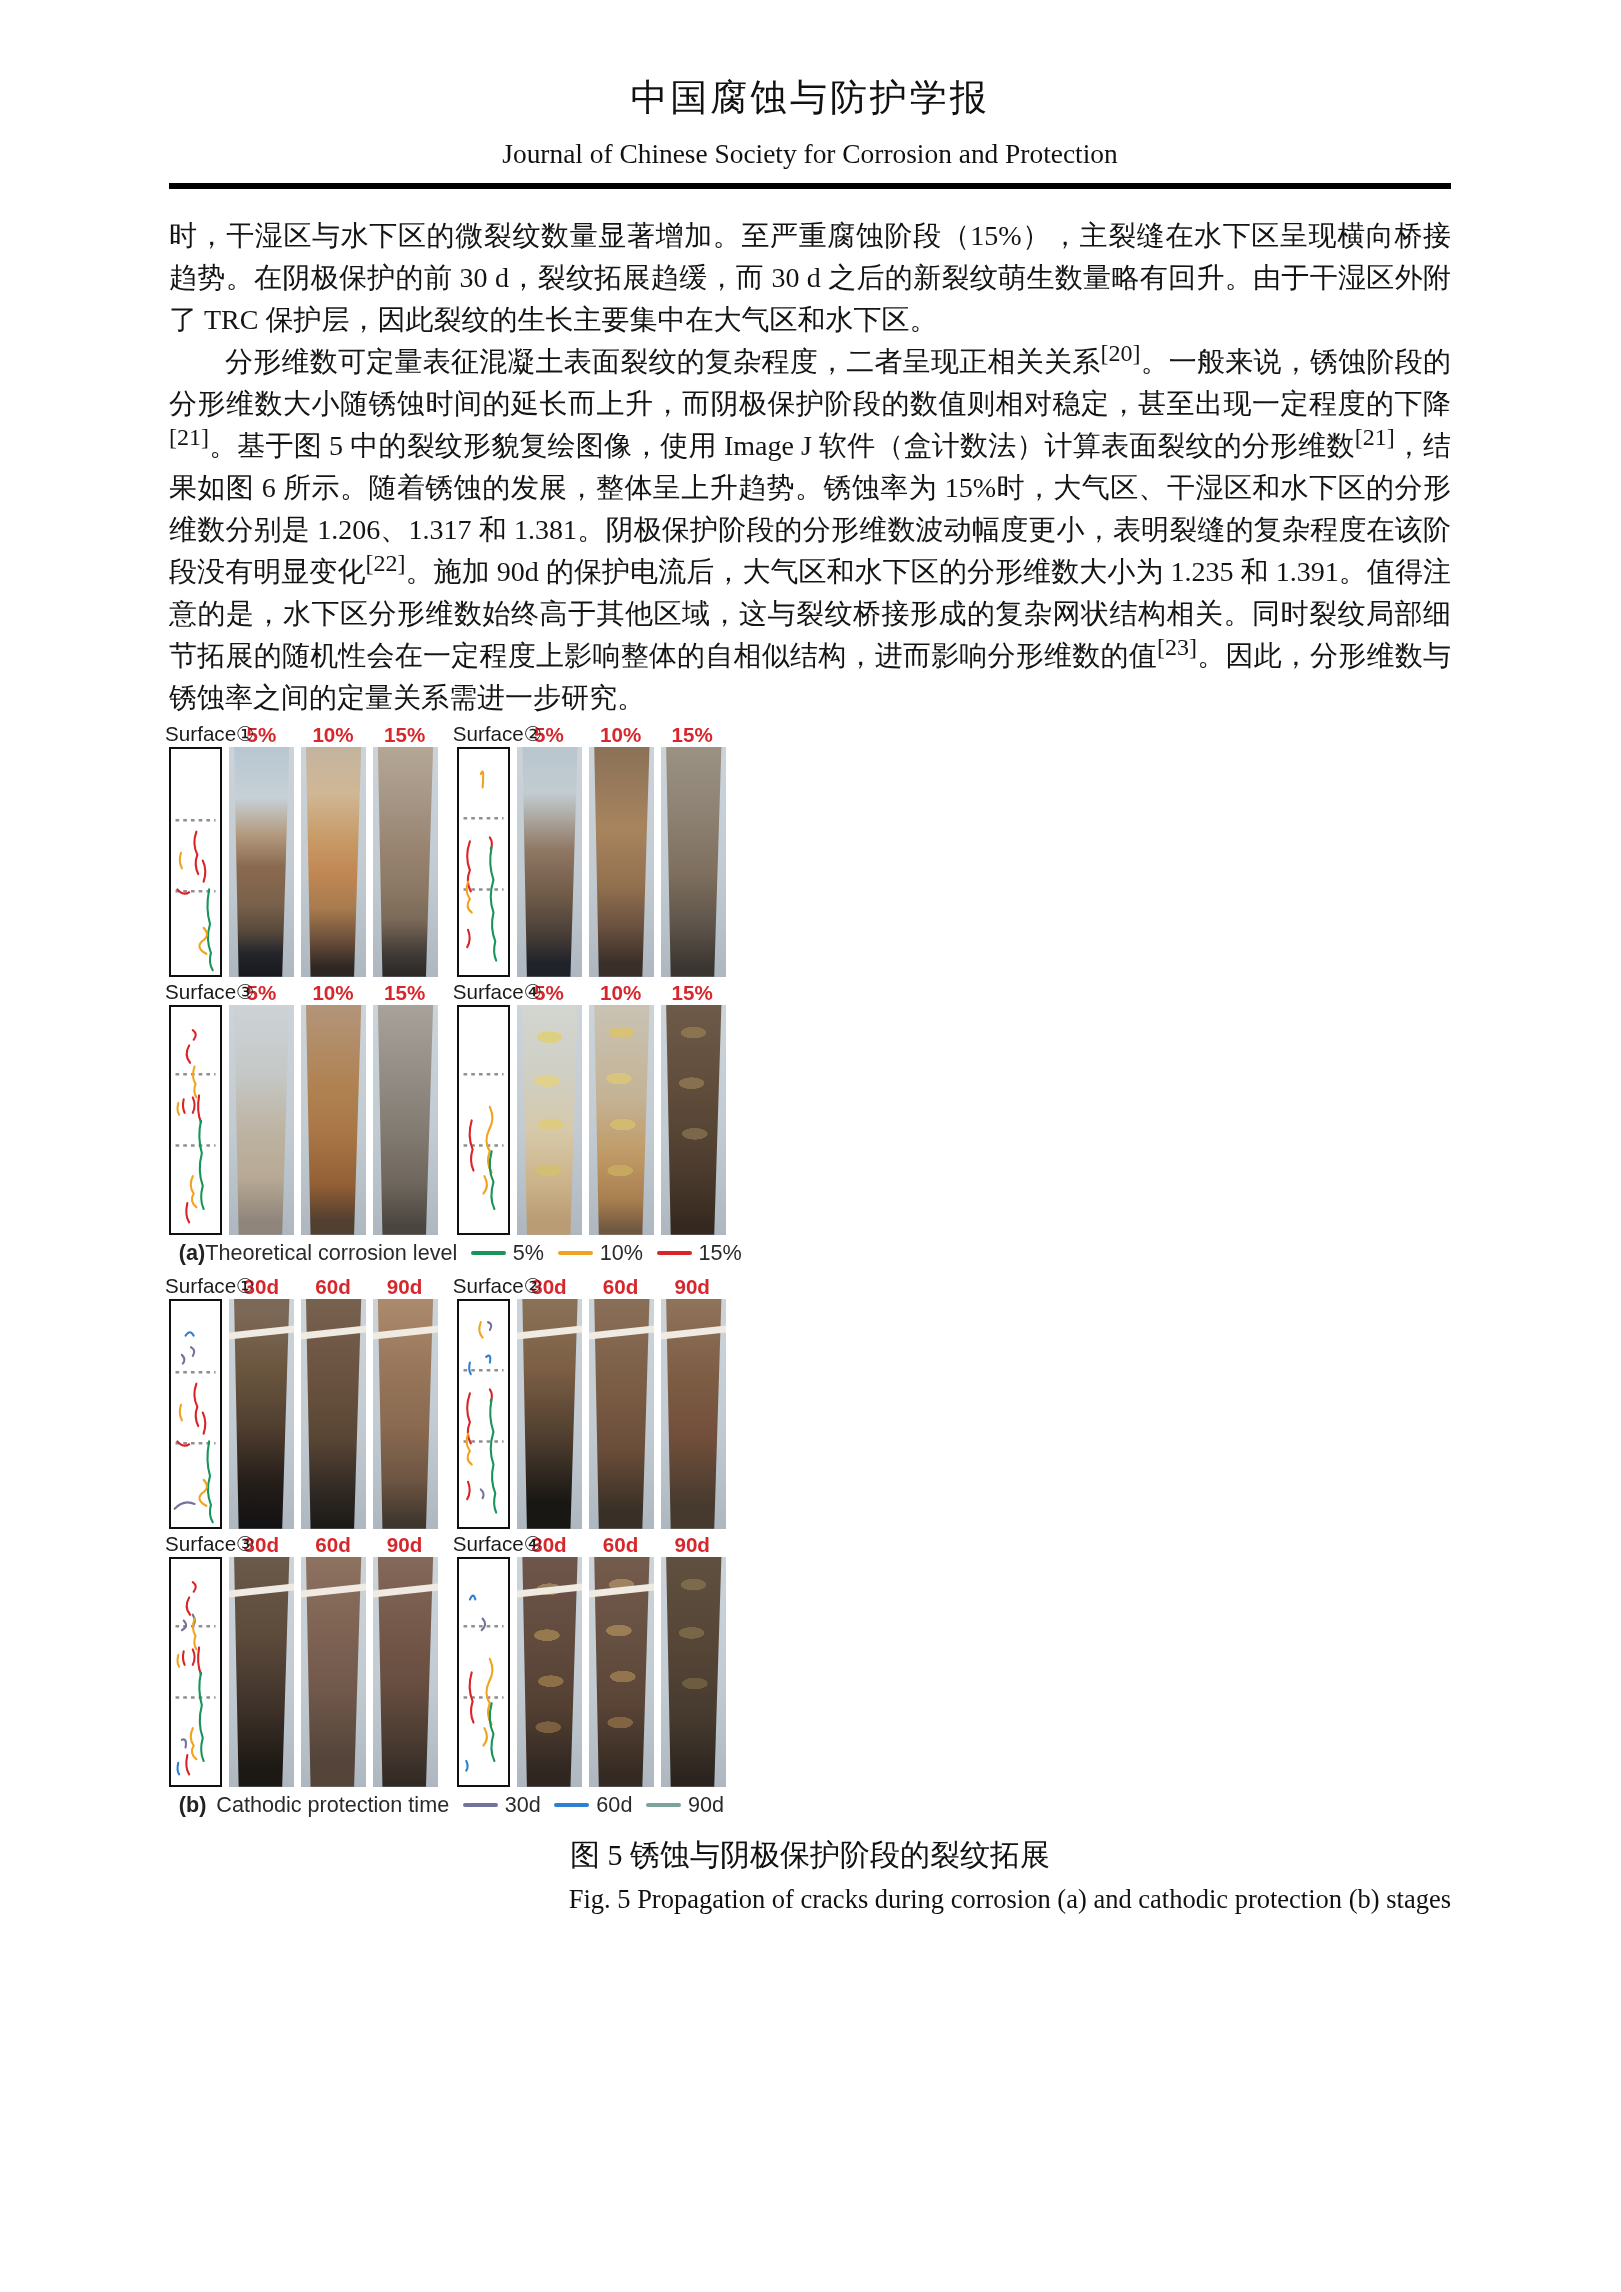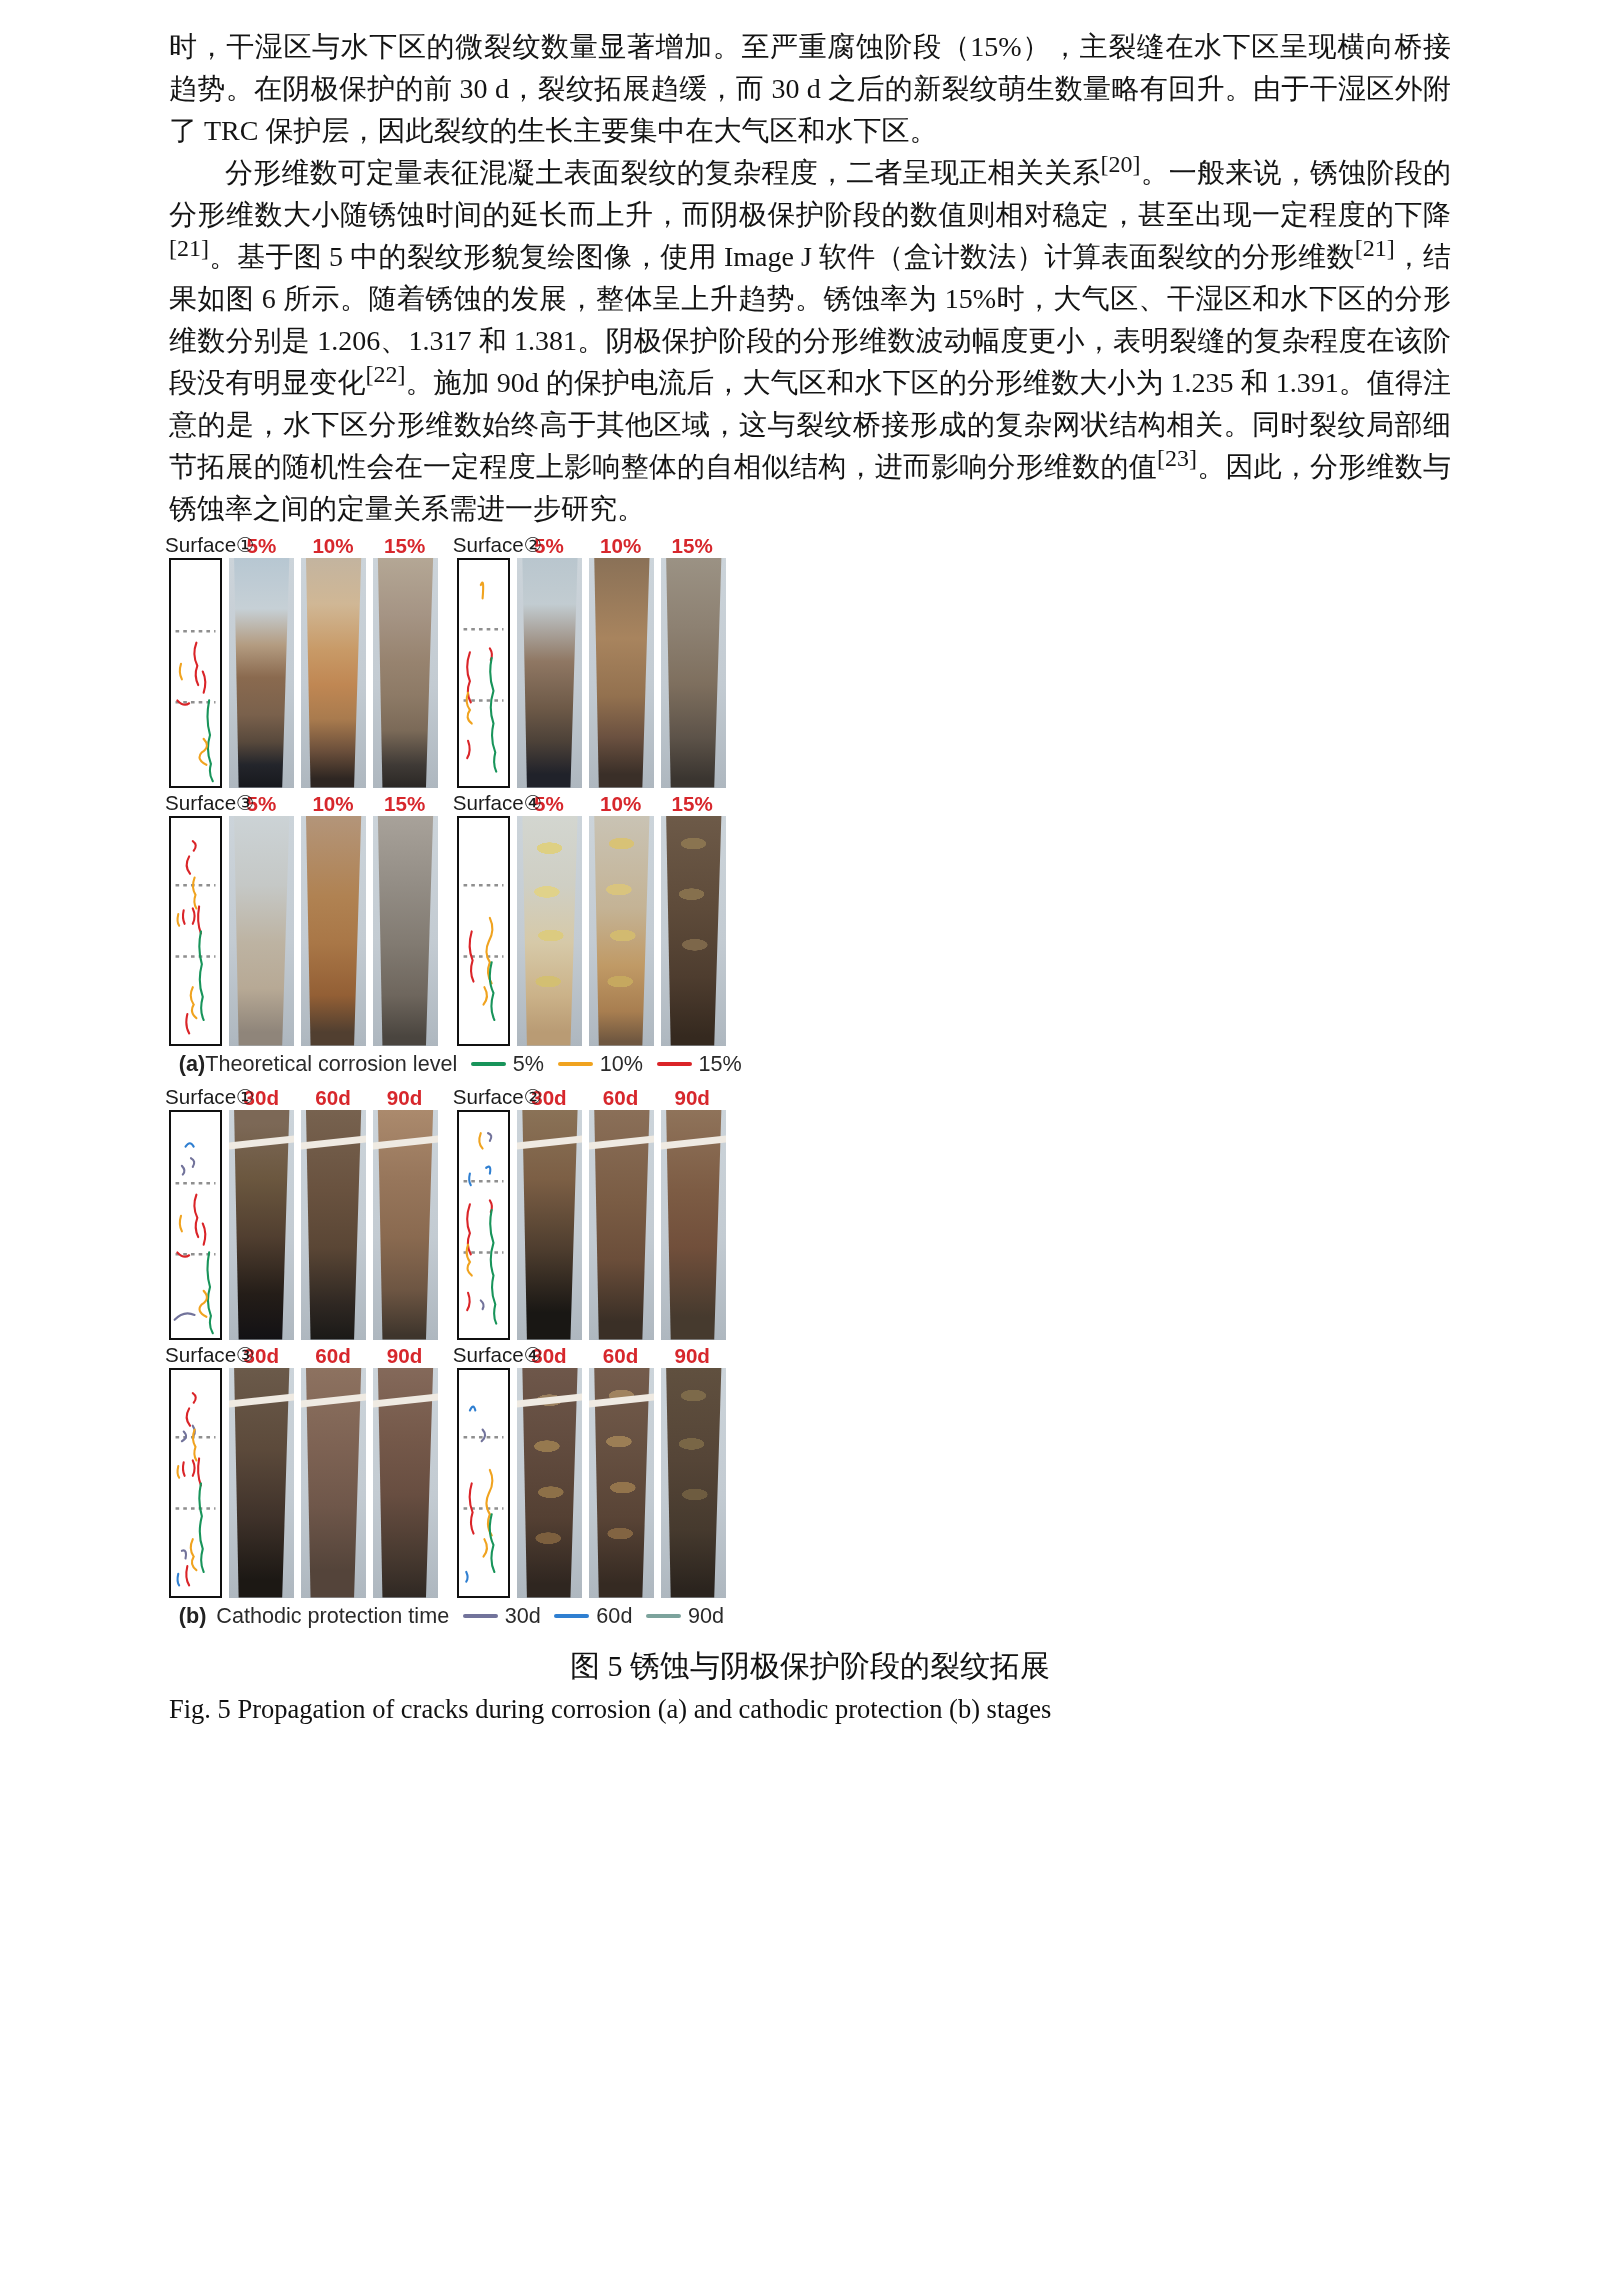--- a/index.html
+++ b/index.html
@@ -101,28 +101,33 @@
   
   .legend{display:flex;align-items:center;height:33px;margin:2px 0 1px 0;font-size:21.6px;color:#2a2a2a;}
   .ltag{width:86px;padding-left:9.8px;font-weight:700;color:#222;}
   .ltitle{white-space:nowrap;}
   .litem{display:flex;align-items:center;margin-left:13.7px;white-space:nowrap;}
   .lsw{width:35px;height:3.9px;border-radius:2px;margin-right:6.9px;}
   .sw-a0{background:var(--ca0);} .sw-a1{background:var(--ca1);} .sw-a2{background:var(--ca2);}
   .sw-b0{background:var(--cb0);} .sw-b1{background:var(--cb1);} .sw-b2{background:var(--cb2);}
 
   .cap-zh{margin-top:13px;text-align:center;font-size:30px;color:#111;}
-  .cap-en{margin-top:7.8px;text-align:left;font-size:26.5px;color:#111;}
+  .cap-en{margin-top:7.8px;text-align:right;font-size:26.5px;color:#111;}
 </style>
 </head>
 <body>
 
 <div class="page">
   <div class="content">
 
+    <header>
+      <div class="title-zh">中国腐蚀与防护学报</div>
+      <div class="title-en">Journal of Chinese Society for Corrosion and Protection</div>
+      <div class="rule"></div>
+    </header>
 
     <main class="bodytext">
       <p>时，干湿区与水下区的微裂纹数量显著增加。至严重腐蚀阶段（15%），主裂缝在水下区呈现横向桥接趋势。在阴极保护的前 30 d，裂纹拓展趋缓，而 30 d 之后的新裂纹萌生数量略有回升。由于干湿区外附了 TRC 保护层，因此裂纹的生长主要集中在大气区和水下区。</p>
       <p class="para2"><span>分形维数可定量表征混凝土表面裂纹的复杂程度，二者呈现正相关关系</span><sup class="ref">[20]</sup><span>。一般来说，锈蚀阶段的分形维数大小随锈蚀时间的延长而上升，而阴极保护阶段的数值则相对稳定，甚至出现一定程度的下降</span><sup class="ref">[21]</sup><span>。基于图 5 中的裂纹形貌复绘图像，使用 Image J 软件（盒计数法）计算表面裂纹的分形维数</span><sup class="ref">[21]</sup><span>，结果如图 6 所示。随着锈蚀的发展，整体呈上升趋势。锈蚀率为 15%时，大气区、干湿区和水下区的分形维数分别是 1.206、1.317 和 1.381。阴极保护阶段的分形维数波动幅度更小，表明裂缝的复杂程度在该阶段没有明显变化</span><sup class="ref">[22]</sup><span>。施加 90d 的保护电流后，大气区和水下区的分形维数大小为 1.235 和 1.391。值得注意的是，水下区分形维数始终高于其他区域，这与裂纹桥接形成的复杂网状结构相关。同时裂纹局部细节拓展的随机性会在一定程度上影响整体的自相似结构，进而影响分形维数的值</span><sup class="ref">[23]</sup><span>。因此，分形维数与锈蚀率之间的定量关系需进一步研究。</span></p>
     </main>
 
     <figure class="fig" style="margin-block:0;margin-inline:0;">
 
       <div class="lblrow">
         <div class="grplbl">

